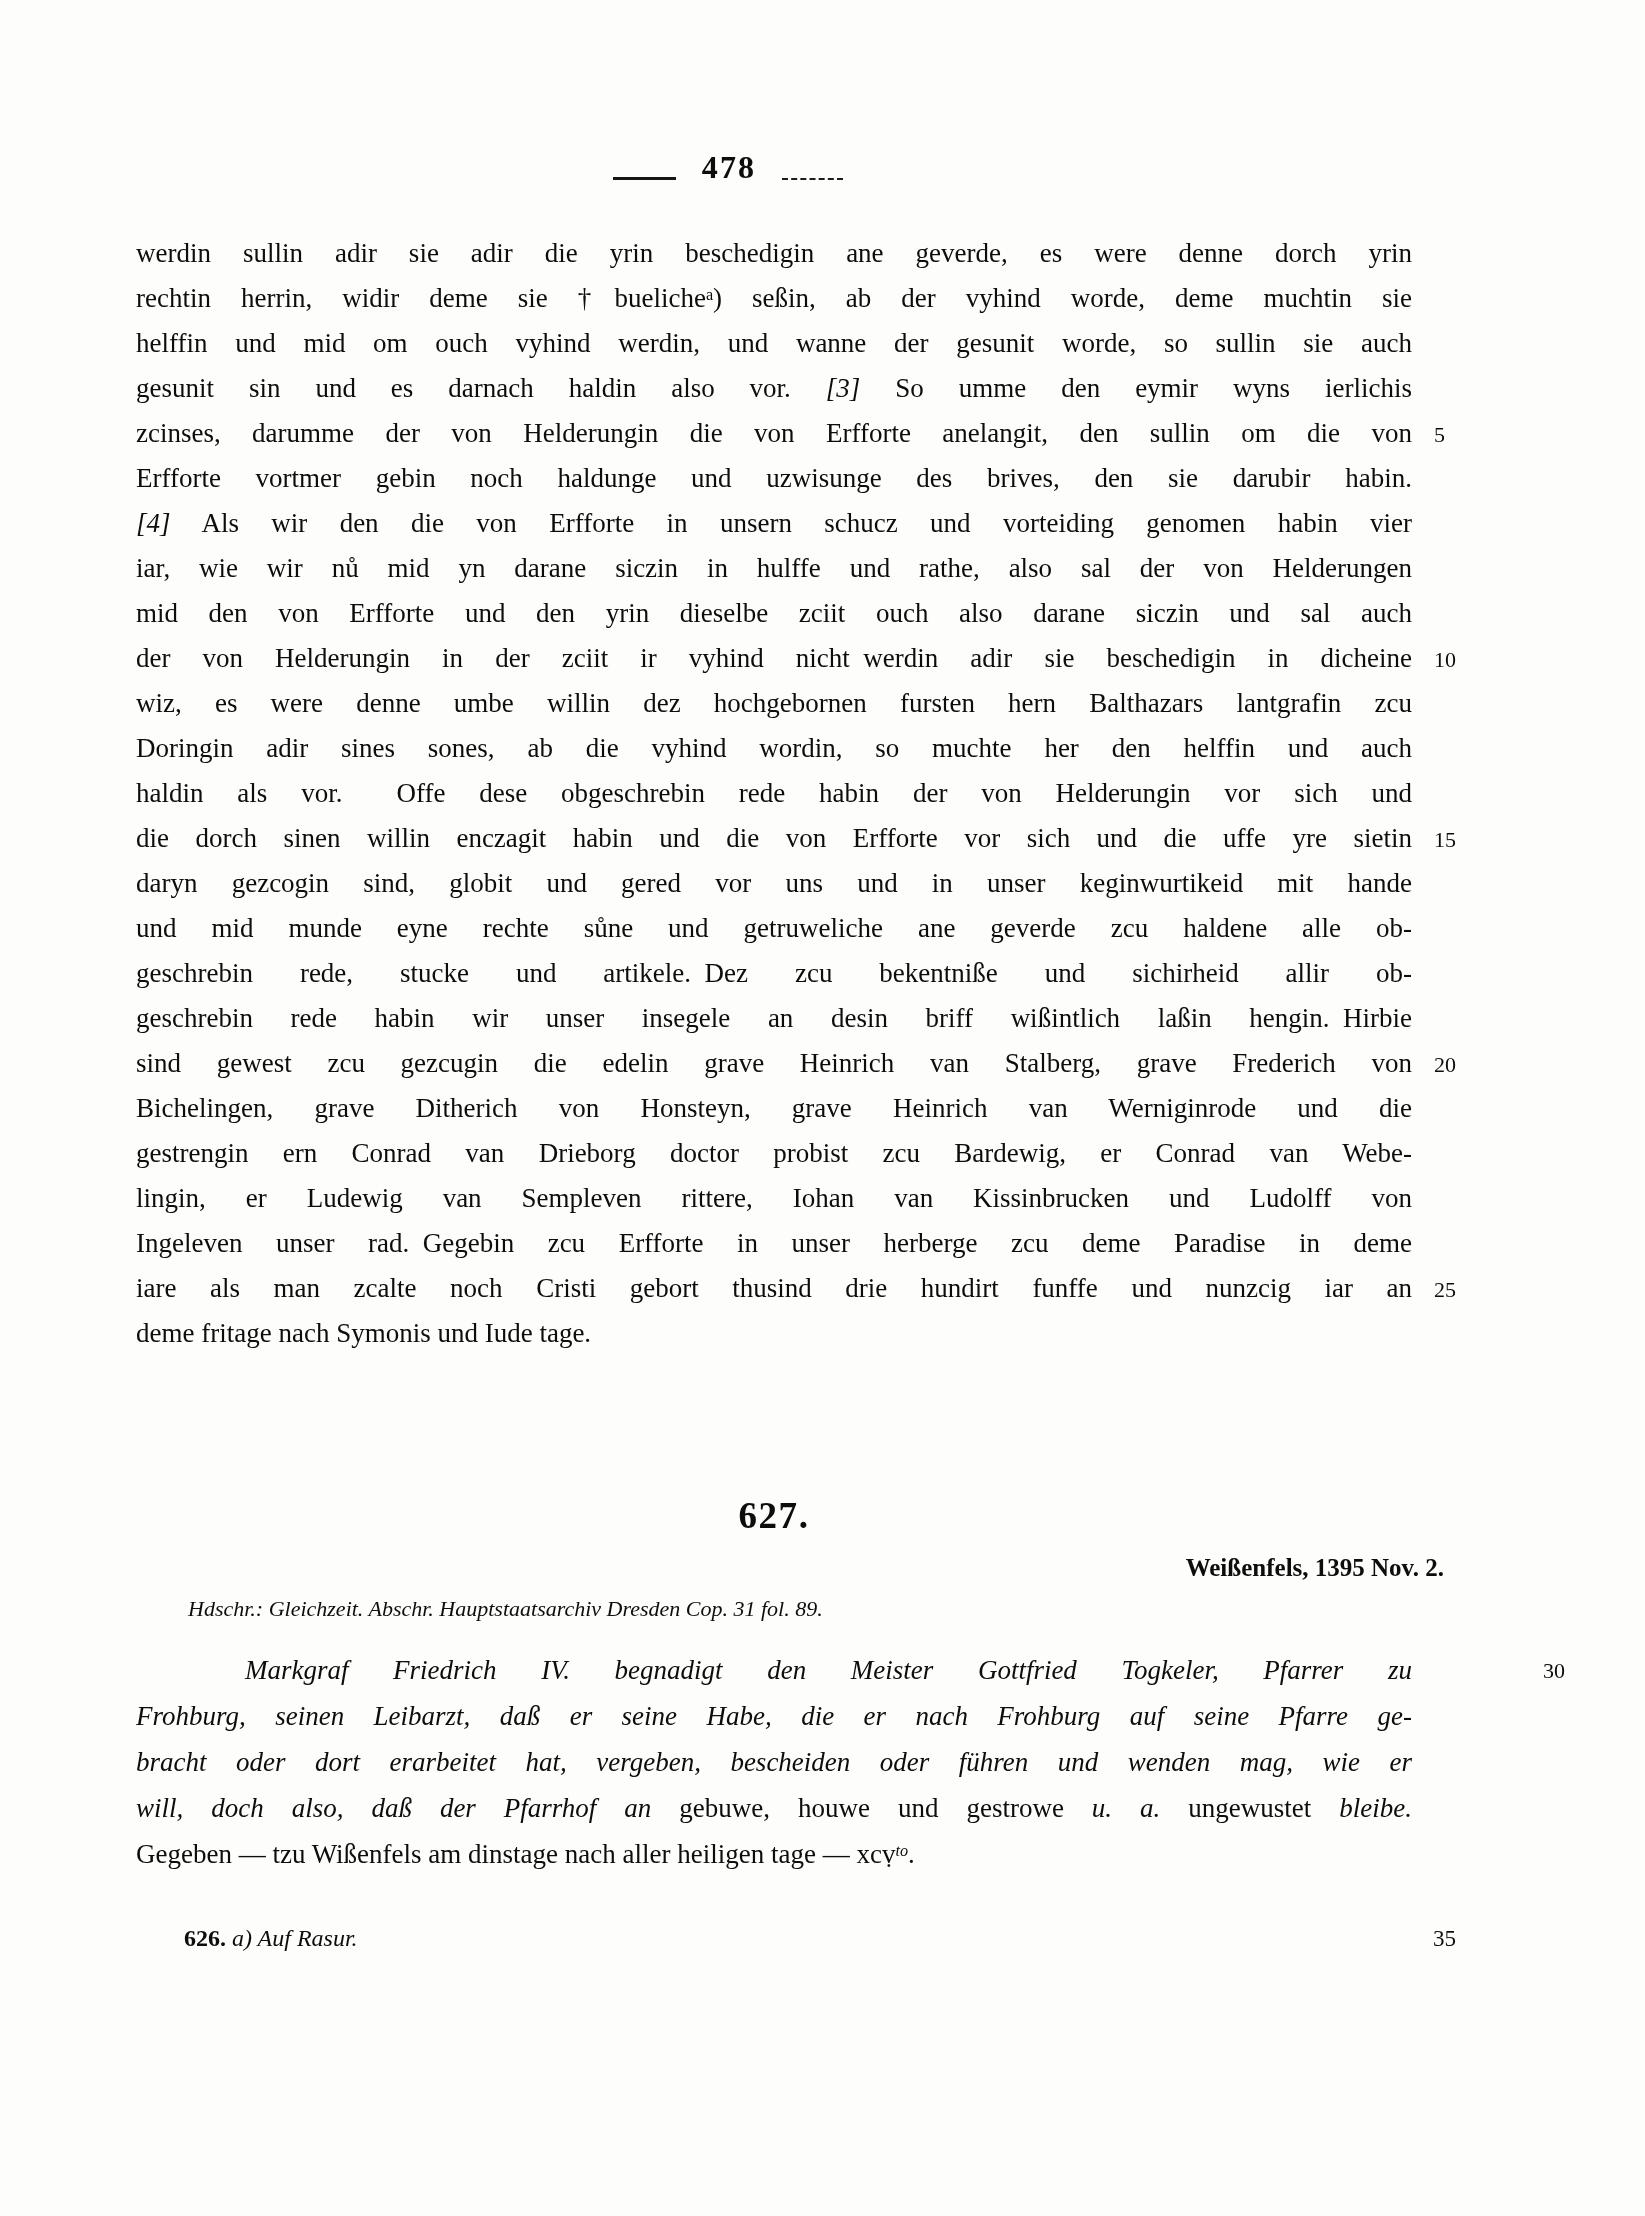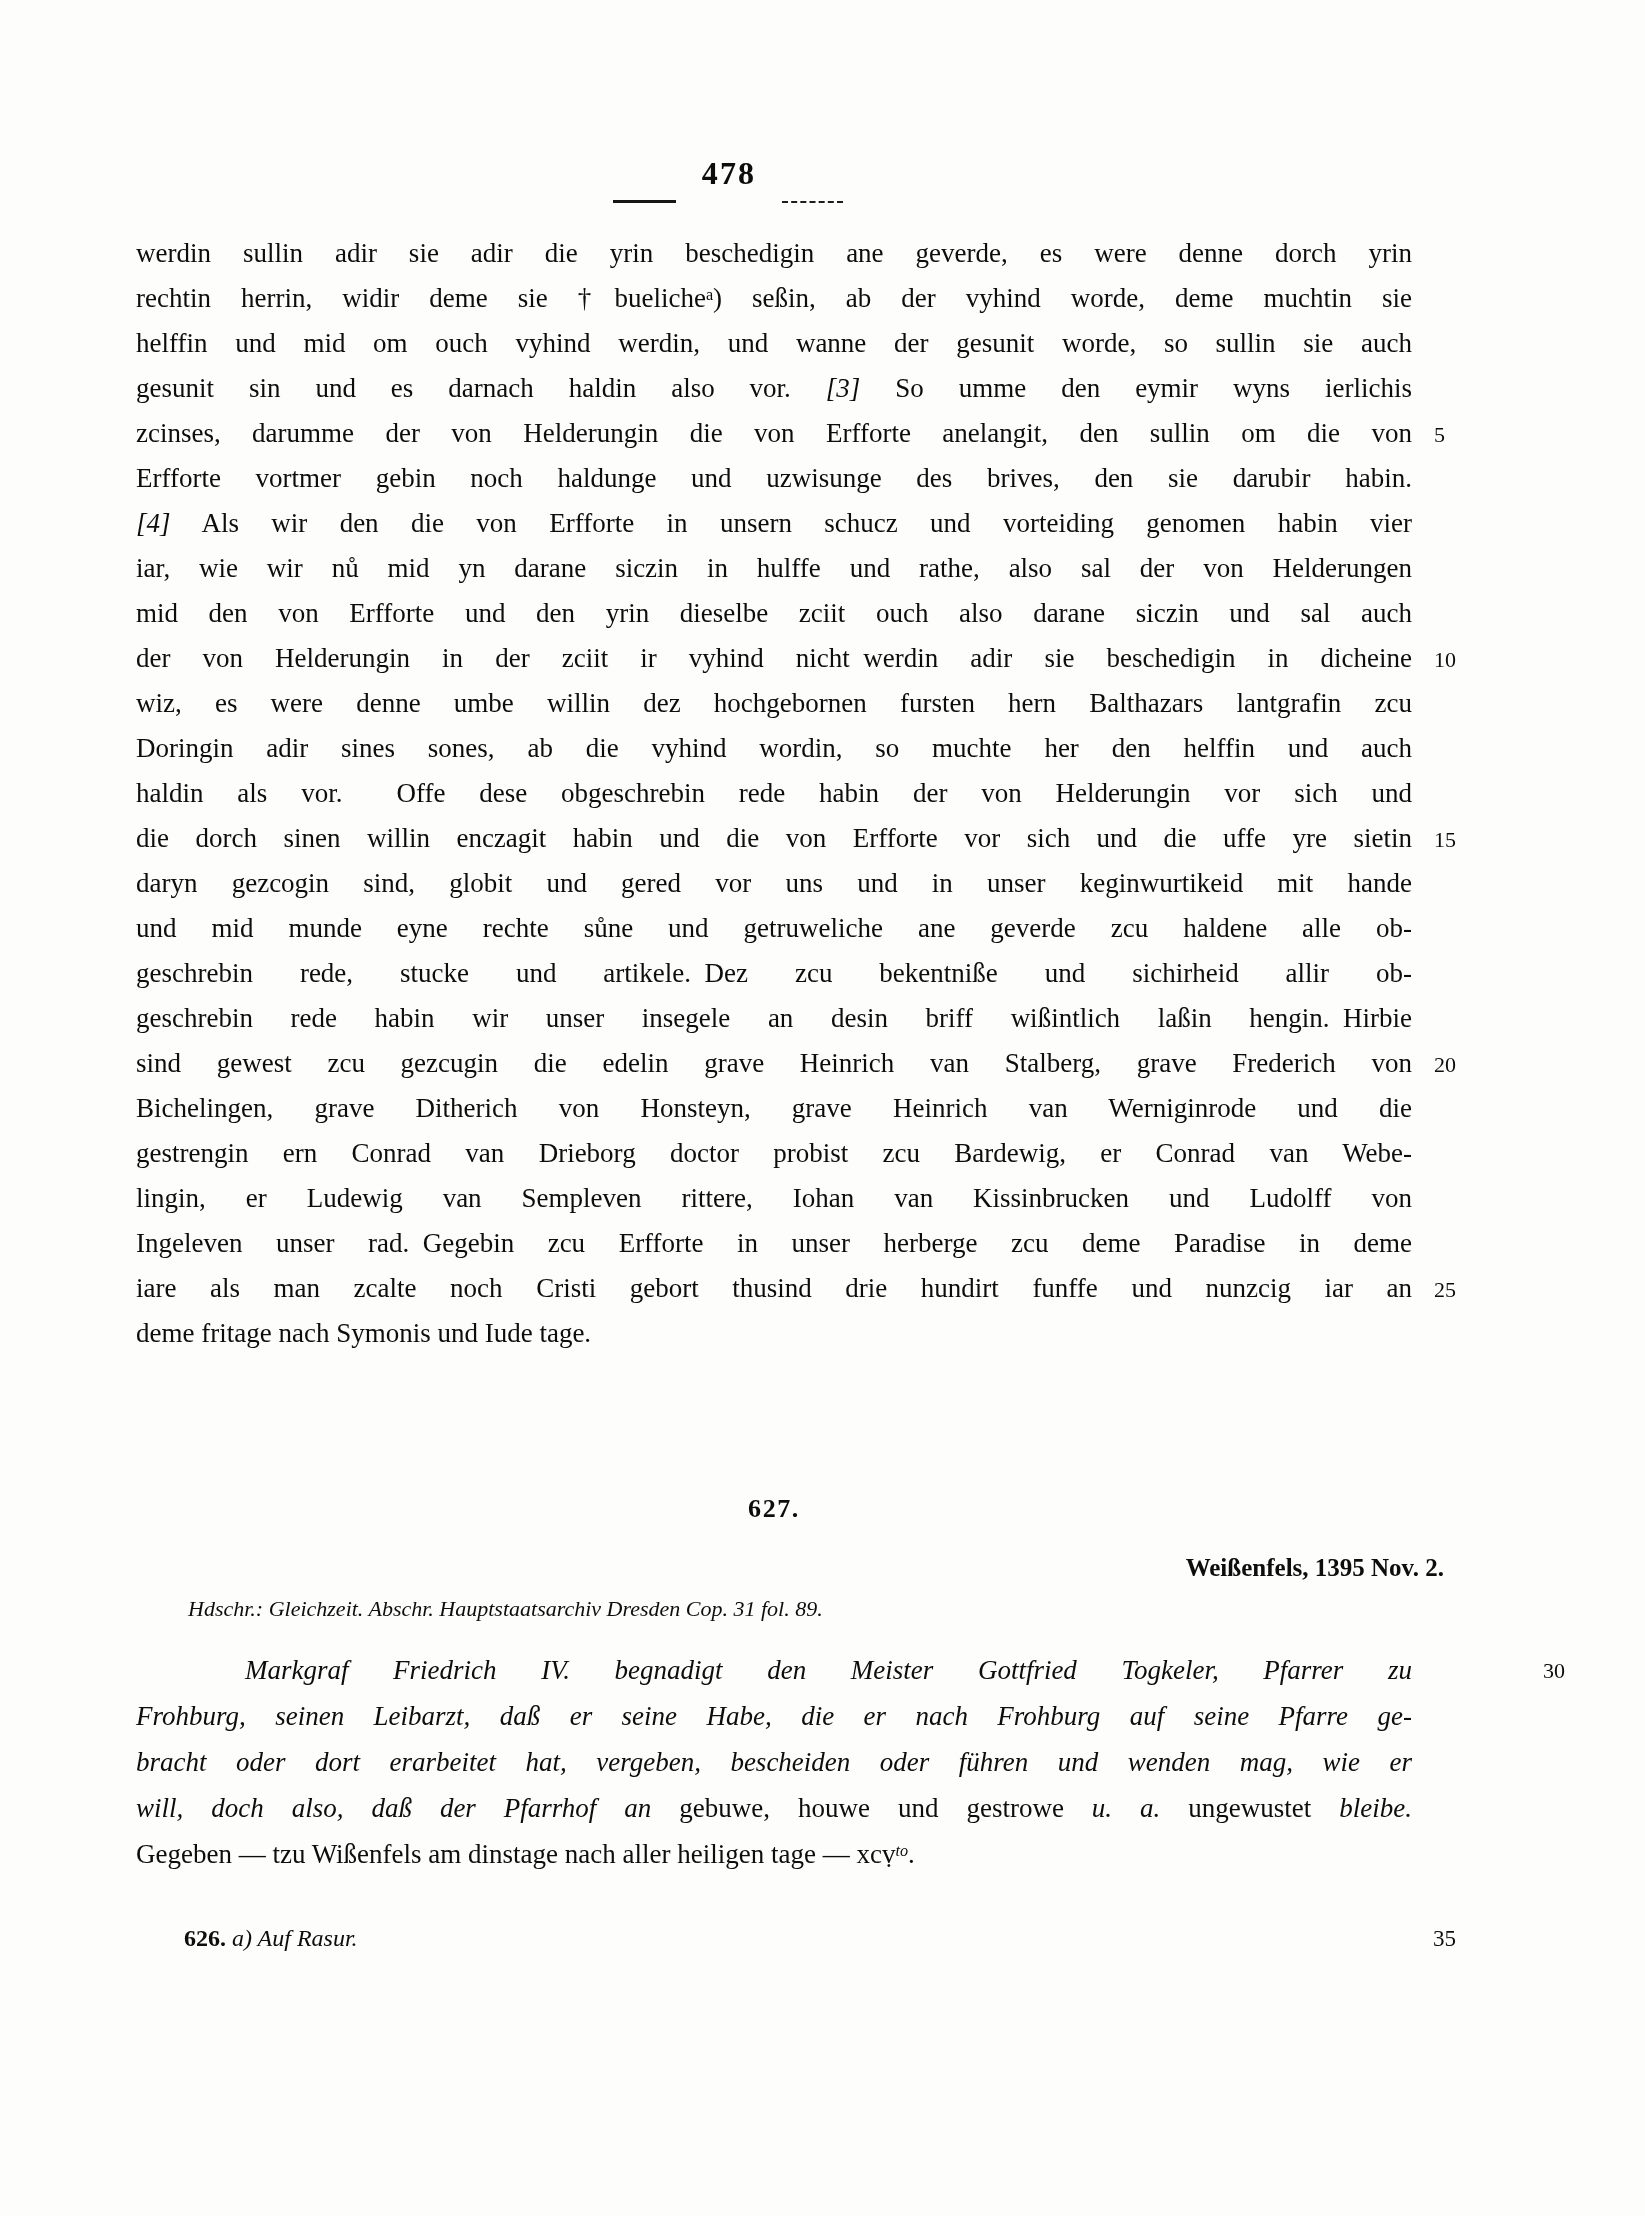--- a/index.html
+++ b/index.html
@@ -6,21 +6,21 @@
   body{
     width:1646px;height:2216px;position:relative;
     background:#fdfdfb;color:#0d0d0d;
     font-family:"Liberation Serif","DejaVu Serif",serif;
     -webkit-font-smoothing:antialiased;
   }
   .abs{position:absolute;}
   
   .page-header{
     top:143px;left:136px;width:1276px;height:49px;
-    display:flex;align-items:flex-end;justify-content:center;gap:26px;
+    display:flex;align-items:center;justify-content:center;gap:26px;
     transform:translateX(-46px);
   }
   .rule{height:0;position:relative;top:11px;}
   .rule-solid{width:63px;border-top:3.3px solid #161616;}
   .rule-dashed{width:61px;border-top:2.7px dashed #1c1c1c;}
   .page-number{font-size:32px;font-weight:bold;letter-spacing:2.2px;}
   
   .main-text{top:231px;left:136px;width:1276px;font-size:27px;line-height:45px;}
   .tline{position:relative;text-align:justify;text-align-last:justify;white-space:normal;}
   .tline.nojust{text-align-last:left;}
@@ -28,21 +28,21 @@
   .lnum{
     position:absolute;left:100%;margin-left:22px;top:1.1px;
     font-size:22px;line-height:45px;text-align:left;white-space:nowrap;
   }
   .s-rm{font-style:normal;}
   .s-it{font-style:italic;}
   sup.s-sup{font-size:60%;font-style:normal;vertical-align:0.45em;line-height:0;}
   sup.s-supi{font-size:60%;font-style:italic;vertical-align:0.45em;line-height:0;}
   
   .heading-627{top:1494px;left:136px;width:1276px;text-align:center;
-    font-size:26px;font-weight:bold;letter-spacing:1.6px;}
+    font-size:37px;font-weight:bold;letter-spacing:1.6px;}
   .dateline-627{top:1554px;left:136px;width:1308px;text-align:right;
     font-size:25px;font-weight:bold;}
   .source-627{top:1596px;left:188px;width:1199px;font-size:22px;font-style:italic;}
   .regesta{top:1647px;left:136px;width:1276px;font-size:27px;line-height:46px;}
   .regesta .lnum{line-height:46px;font-style:normal;}
   
   .footnote{top:1925px;left:184px;font-size:24px;}
   .fn-label{font-weight:bold;font-style:normal;}
   .fn-note{font-style:italic;}
   .sig-mark{top:1926px;left:1433px;font-size:23px;text-align:center;}

